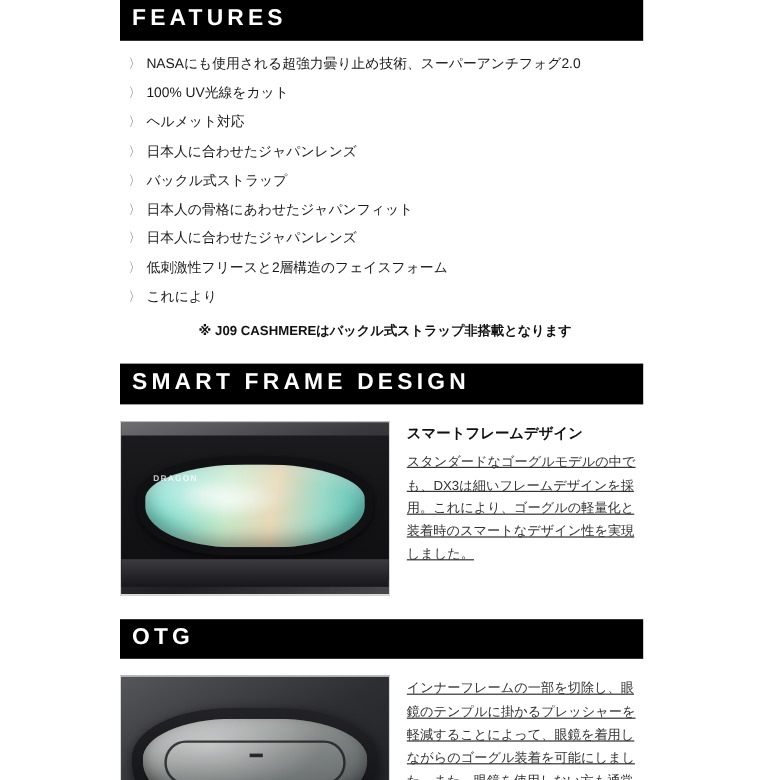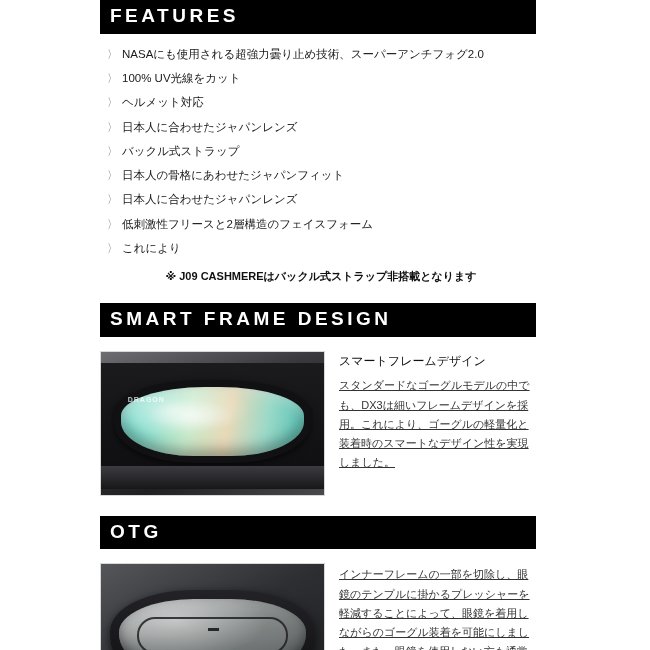--- a/index.html
+++ b/index.html
@@ -86,21 +86,21 @@
     background: #2a2a2c;
     border: 1px solid #d8d8d8;
   }
   .panel-img.tall { height: 160px; }
   .panel-text {
     flex: 1 1 auto;
     padding-top: 2px;
   }
   .panel-title {
     font-size: 12px;
-    font-weight: normal;
+    font-weight: bold;
     color: #111;
     margin-bottom: 7px;
     line-height: 1.4;
   }
   .panel-body {
     font-size: 11px;
     color: #333;
     line-height: 1.75;
     text-decoration: underline;
   }

